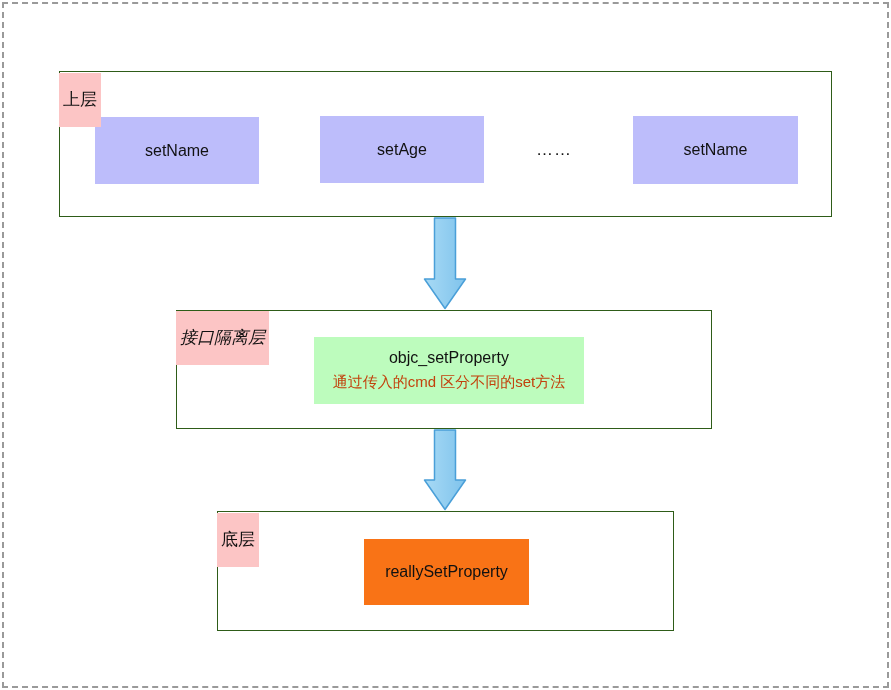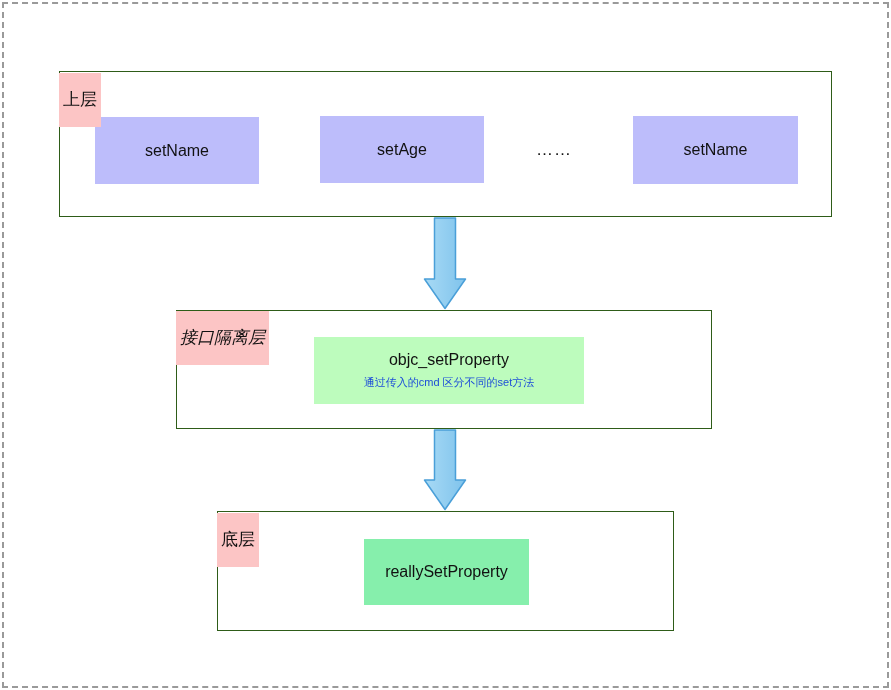--- a/index.html
+++ b/index.html
@@ -44,24 +44,24 @@
     flex-direction: column;
     align-items: center;
     justify-content: center;
     text-align: center;
     box-sizing: border-box;
     color: #111111;
     font-size: 16px;
   }
   .node-purple { background: #bdbdfb; }
   .node-green  { background: #bdfcbd; }
-  .node-cyan   { background: #86efac; }
+  .node-cyan   { background: #f97316; }
   .node-green .sub {
-    color: #1d4ed8;
-    font-size: 11px;
+    color: #c2410c;
+    font-size: 15px;
     margin-top: 6px;
   }
   .ellipsis {
     position: absolute;
     display: flex;
     align-items: center;
     justify-content: center;
     color: #111111;
     font-size: 17px;
     letter-spacing: 1px;

